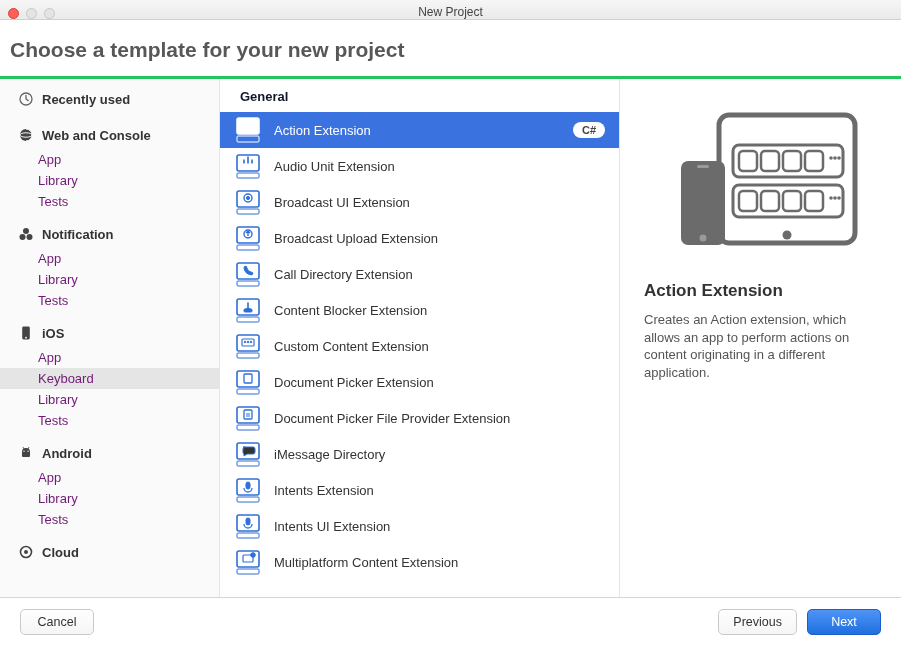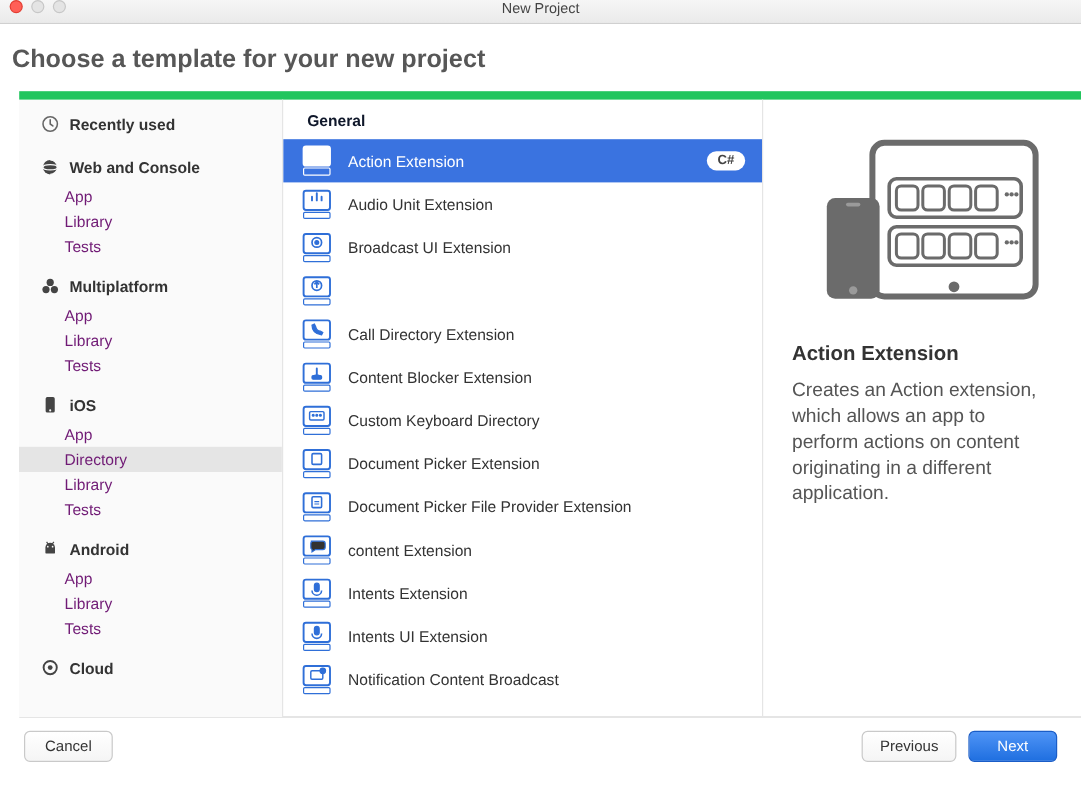--- a/index.html
+++ b/index.html
@@ -1,40 +1,40 @@
 <!DOCTYPE html>
 <html><head>
 <meta charset="utf-8">
 <style>
   * { box-sizing: border-box; margin:0; padding:0; }
   html,body { width:901px; height:654px; font-family: -apple-system, "Helvetica Neue", Arial, sans-serif; font-size:13px; color:#333; background:#fff; overflow:hidden; }
-  .titlebar { height:20px; background:linear-gradient(#f6f6f6,#eaeaea); border-bottom:1px solid #d0d0d0; display:flex; align-items:flex-start; position:relative; }
+  .titlebar { height:20px; background:linear-gradient(#f6f6f6,#eaeaea); border-bottom:1px solid #d0d0d0; display:flex; align-items:flex-end; position:relative; }
   .traffic { display:flex; gap:7px; padding-left:8px; align-items:center;}
   .traffic .dot { width:11px; height:11px; border-radius:50%; background:#e4e4e4; border:1px solid #c7c7c7;}
   .traffic .dot.red{ background:#ff5f57; border-color:#e33e32;}
   .title-text { position:absolute; left:0; right:0; text-align:center; font-size:12px; color:#444;}
   .headerbar { padding:18px 20px 14px 10px; font-size:21px; font-weight:600; color:#575757; }
-  .main { display:flex; height:522px; border-top:7px solid #22c55e; border-bottom:1px solid #d5d5d5;margin-left:16px; }
+  .main { display:flex; height:522px; border-top:3px solid #22c55e; border-bottom:1px solid #d5d5d5; }
   .sidebar { width:220px; background:#fafafa; border-right:1px solid #e5e5e5; overflow-y:auto; padding-top:4px; }
   .cat-head { display:flex; align-items:center; gap:8px; padding:8px 10px 6px 18px; font-weight:600; color:#333;}
   .cat-head svg, .cat-head .ico { width:16px; height:16px; flex:0 0 16px; }
   .sub { padding:3px 10px 3px 38px; color:#701a75; }
   .sub.selected { background:#e5e5e5; }
   .sidebar .item { font-size:13px; cursor:default;}
   .templates { width:400px; overflow-y:auto; border-right:1px solid #e5e5e5; }
   .group-label { padding:10px 0 8px 20px; font-weight:600; color:#0f172a; }
   .template-row { display:flex; align-items:center; padding:6px 14px 6px 14px; gap:12px; height:36px;}
   .template-row .ticon { width:28px; height:28px; flex:0 0 28px; display:flex; align-items:center; justify-content:center; }
   .template-row .tlabel { flex:1; }
   .template-row.selected { background:#3a73e0; color:#fff; }
   .lang-pill { background:#fff; color:#444; font-size:11px; font-weight:600; padding:2px 9px; border-radius:10px; }
   .detail { flex:1; padding:22px 24px; }
   .detail-illo { display:flex; justify-content:center; padding:6px 0 24px 0; }
   .detail h2 { font-size:17px; font-weight:700; color:#333; margin-bottom:10px;}
-  .detail p { font-size:16px; color:#555; line-height:1.35;}
+  .detail p { font-size:13px; color:#555; line-height:1.35;}
   .footer { height:48px; display:flex; align-items:center; padding:0 20px; gap:10px;}
   .footer .spacer { flex:1; }
   .btn { height:26px; min-width:74px; padding:0 14px; border:1px solid #c9c9c9; border-radius:5px; background:linear-gradient(#ffffff,#f5f5f5); font-size:12.5px; color:#333; display:inline-flex; align-items:center; justify-content:center; cursor:default;text-align:center;}
   .btn.primary { background:linear-gradient(#4f94f6,#1f6fe0); border-color:#1a5dc7; color:#fff; }
   .sidebar::-webkit-scrollbar, .templates::-webkit-scrollbar { width:10px; }
   .sidebar::-webkit-scrollbar-thumb, .templates::-webkit-scrollbar-thumb { background:#c9c9c9; border-radius:5px; border:2px solid #fafafa;}
 </style>
 </head>
 <body>
 
@@ -76,37 +76,37 @@
     <div class="sub item">Tests</div>
 
     <div style="height:6px"></div>
 
     <div class="cat-head item">
       <svg class="ico" viewBox="0 0 16 16">
           <circle cx="8" cy="5" r="3" fill="#444"></circle>
           <circle cx="4.5" cy="11" r="3" fill="#444"></circle>
           <circle cx="11.5" cy="11" r="3" fill="#444"></circle>
         </svg>
-      <span>Multiplatform</span>
+      <span>Notification</span>
     </div>
     <div class="sub item">App</div>
     <div class="sub item">Library</div>
     <div class="sub item">Tests</div>
 
     <div style="height:6px"></div>
 
     <div class="cat-head item">
       <svg class="ico" viewBox="0 0 16 16">
           <rect x="4.2" y="1.5" width="7.6" height="13" rx="1.4" fill="#444"></rect>
           <circle cx="8" cy="12.7" r="0.9" fill="#fafafa"></circle>
         </svg>
       <span>iOS</span>
     </div>
     <div class="sub item">App</div>
-    <div class="sub item selected">Directory</div>
+    <div class="sub item selected">Keyboard</div>
     <div class="sub item">Library</div>
     <div class="sub item">Tests</div>
 
     <div style="height:6px"></div>
 
     <div class="cat-head item">
       <svg class="ico" viewBox="0 0 16 16">
           <path d="M4 7 a4 4 0 0 1 8 0 v4 a1 1 0 0 1 -1 1 h-6 a1 1 0 0 1 -1 -1 z" fill="#444"></path>
           <circle cx="6" cy="6.2" r="0.7" fill="#fafafa"></circle>
           <circle cx="10" cy="6.2" r="0.7" fill="#fafafa"></circle>
@@ -186,20 +186,21 @@
               <g fill="none">
                 <rect x="3" y="3" width="22" height="16" rx="2" fill="#fff" stroke-width="1.6"></rect>
                 <rect x="3" y="21" width="22" height="5" rx="1"></rect>
               </g>
               <g stroke="#2f6fd8" fill="#2f6fd8">
                 <circle cx="14" cy="10" r="4" stroke-width="1.4" fill="none"></circle>
                 <path d="M14 12 v-4 M12 9 l2-2 l2 2" stroke-width="1.4" fill="none"></path>
               </g>
             </svg>
           </div>
+          <div class="tlabel">Broadcast Upload Extension</div>
         </div>
         <div class="template-row">
           <div class="ticon">
             <svg viewBox="0 0 28 28" width="28" height="28" stroke="#2f6fd8" fill="#2f6fd8">
               <g fill="none">
                 <rect x="3" y="3" width="22" height="16" rx="2" fill="#fff" stroke-width="1.6"></rect>
                 <rect x="3" y="21" width="22" height="5" rx="1"></rect>
               </g>
               <g stroke="#2f6fd8" fill="#2f6fd8">
                 <path d="M10 7 q0 7 8 8 l1-2 -2-1 q-3 0 -4-4 l-1-2 z"></path>
@@ -231,21 +232,21 @@
                 <rect x="3" y="21" width="22" height="5" rx="1"></rect>
               </g>
               <g stroke="#2f6fd8" fill="#2f6fd8">
                 <rect x="8" y="7" width="12" height="7" rx="1" fill="none" stroke-width="1.2"></rect>
                 <circle cx="11" cy="10" r="0.8"></circle>
                 <circle cx="14" cy="10" r="0.8"></circle>
                 <circle cx="17" cy="10" r="0.8"></circle>
               </g>
             </svg>
           </div>
-          <div class="tlabel">Custom Keyboard Directory</div>
+          <div class="tlabel">Custom Content Extension</div>
         </div>
         <div class="template-row">
           <div class="ticon">
             <svg viewBox="0 0 28 28" width="28" height="28" stroke="#2f6fd8" fill="#2f6fd8">
               <g fill="none">
                 <rect x="3" y="3" width="22" height="16" rx="2" fill="#fff" stroke-width="1.6"></rect>
                 <rect x="3" y="21" width="22" height="5" rx="1"></rect>
               </g>
               <g stroke="#2f6fd8" fill="#2f6fd8">
                 <rect x="10" y="6" width="8" height="9" rx="1" fill="none" stroke-width="1.3"></rect>
@@ -274,21 +275,21 @@
             <svg viewBox="0 0 28 28" width="28" height="28" stroke="#2f6fd8" fill="#2f6fd8">
               <g fill="none">
                 <rect x="3" y="3" width="22" height="16" rx="2" fill="#fff" stroke-width="1.6"></rect>
                 <rect x="3" y="21" width="22" height="5" rx="1"></rect>
               </g>
               <g stroke="#2f6fd8" fill="#2f6fd8">
                 <path d="M9 7 h10 a2 2 0 0 1 2 2 v3 a2 2 0 0 1 -2 2 h-6 l-3 2 v-2 a2 2 0 0 1 -1 -2 v-3 a2 2 0 0 1 2 -2 z" fill="currentColor"></path>
               </g>
             </svg>
           </div>
-          <div class="tlabel">content Extension</div>
+          <div class="tlabel">iMessage Directory</div>
         </div>
         <div class="template-row">
           <div class="ticon">
             <svg viewBox="0 0 28 28" width="28" height="28" stroke="#2f6fd8" fill="#2f6fd8">
               <g fill="none">
                 <rect x="3" y="3" width="22" height="16" rx="2" fill="#fff" stroke-width="1.6"></rect>
                 <rect x="3" y="21" width="22" height="5" rx="1"></rect>
               </g>
               <g stroke="#2f6fd8" fill="#2f6fd8">
                 <rect x="12" y="6" width="4" height="7" rx="2"></rect>
@@ -319,21 +320,21 @@
               <g fill="none">
                 <rect x="3" y="3" width="22" height="16" rx="2" fill="#fff" stroke-width="1.6"></rect>
                 <rect x="3" y="21" width="22" height="5" rx="1"></rect>
               </g>
               <g stroke="#2f6fd8" fill="#2f6fd8">
                 <rect x="9" y="7" width="10" height="7" rx="1" fill="none" stroke-width="1.2"></rect>
                 <circle cx="19" cy="7" r="2.3"></circle>
               </g>
             </svg>
           </div>
-          <div class="tlabel">Notification Content Broadcast</div>
+          <div class="tlabel">Multiplatform Content Extension</div>
         </div>
       </div>
   </div>
 
   <div class="detail">
     <div class="detail-illo">
       <svg width="200" height="150" viewBox="0 0 200 150">
         <rect x="58" y="8" width="136" height="128" rx="10" fill="none" stroke="#6b6b6b" stroke-width="5"></rect>
         <circle cx="126" cy="128" r="4.5" fill="#6b6b6b"></circle>
         <rect x="72" y="38" width="110" height="32" rx="6" fill="none" stroke="#6b6b6b" stroke-width="3"></rect>

